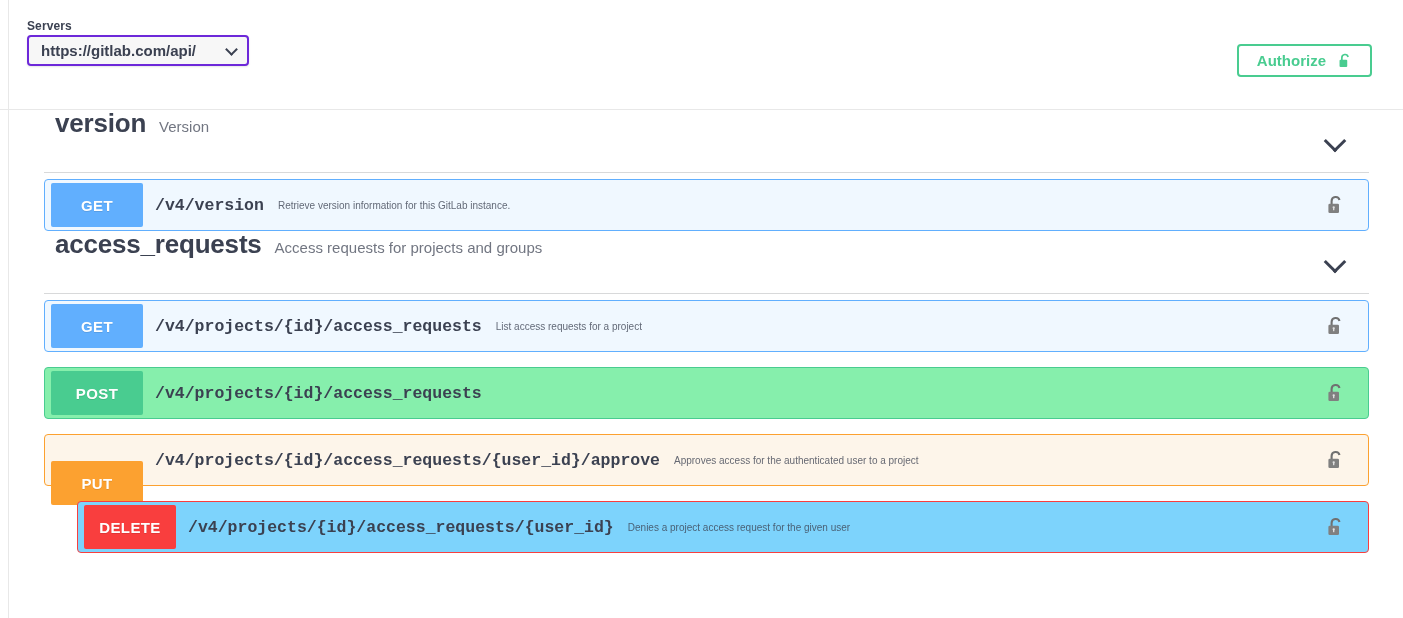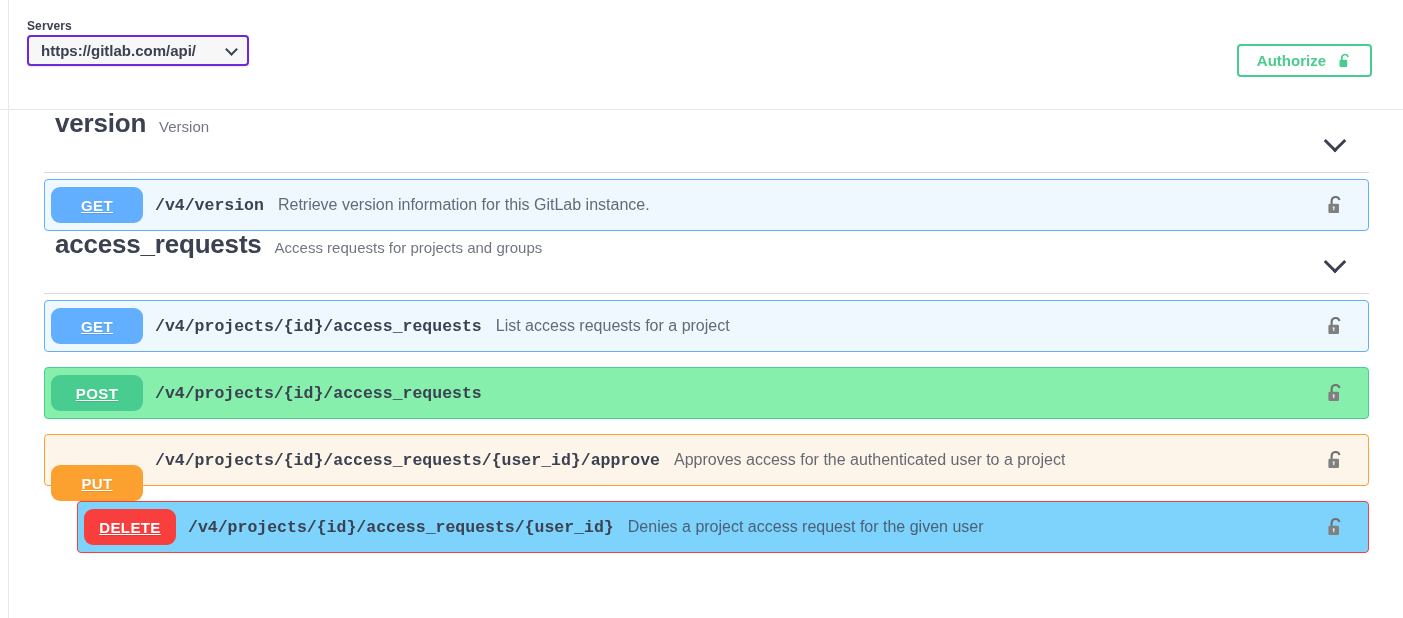--- a/index.html
+++ b/index.html
@@ -163,47 +163,46 @@
     border-width: 1px;
     border-style: solid;
     position: relative;
     cursor: pointer;
   }
   .op-row:last-child { margin-bottom: 0; }
 
   .op-method {
     width: 92px;
     min-width: 92px;
-    height: 36px;
+    height: 44px;
     margin-left: 6px;
-    border-radius: 9px;
+    border-radius: 2px;
     display: flex;
     align-items: center;
     justify-content: center;
     color: #ffffff;
     font-family: "Liberation Sans", sans-serif;
     font-size: 15px;
     font-weight: bold;
     letter-spacing: .4px;
     text-shadow: 0 1px 0 rgba(0,0,0,.10);
-    text-decoration: underline;
   }
 
   .op-path {
     margin-left: 12px;
     font-family: "Liberation Mono", monospace;
     font-size: 16.5px;
     font-weight: bold;
     color: #3b4151;
     white-space: nowrap;
   }
 
   .op-summary {
     margin-left: 14px;
-    font-size: 16px;
+    font-size: 10px;
     color: #3b4151;
     opacity: .78;
     white-space: nowrap;
     overflow: hidden;
     text-overflow: ellipsis;
   }
 
   .op-lock {
     position: absolute;
     right: 22px;

